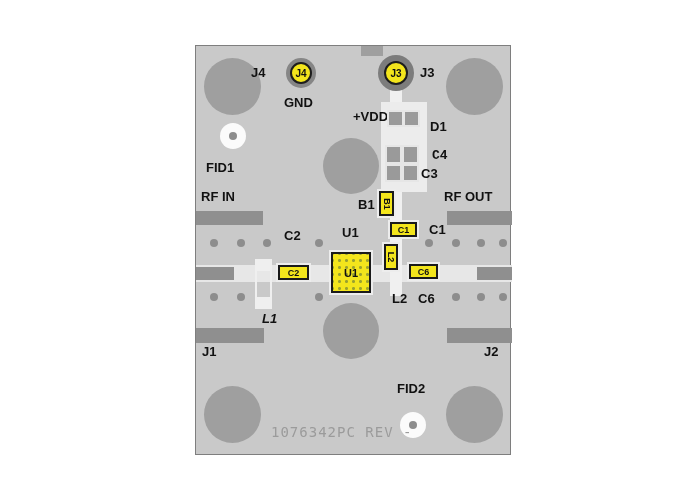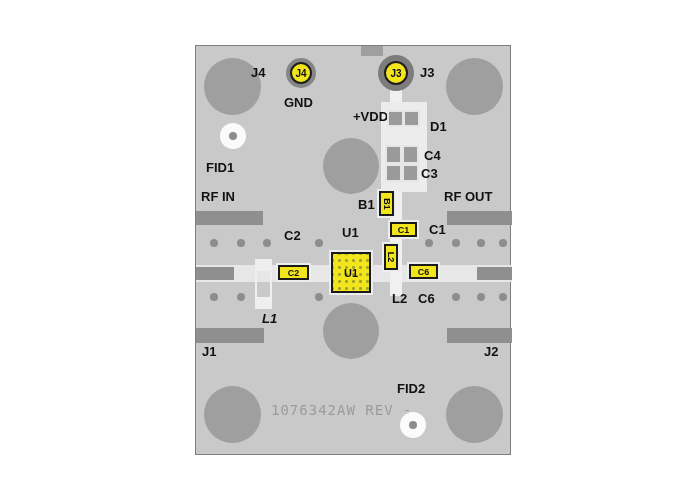--- a/index.html
+++ b/index.html
@@ -86,21 +86,21 @@
 
     <div class="abs silk" style="left:5px;top:144px;">RF IN</div>
     <div class="abs silk" style="left:248px;top:144px;">RF OUT</div>
 
     <div class="abs grayPad" style="left:193px;top:66px;width:13px;height:13px;"></div>
     <div class="abs grayPad" style="left:209px;top:66px;width:13px;height:13px;"></div>
     <div class="abs silk" style="left:234px;top:74px;">D1</div>
 
     <div class="abs grayPad" style="left:191px;top:101px;width:13px;height:15px;"></div>
     <div class="abs grayPad" style="left:208px;top:101px;width:13px;height:15px;"></div>
-    <div class="abs silk" style="left:228px;top:103px;">C4</div>
+    <div class="abs silk" style="left:236px;top:103px;font-family:Liberation Mono, monospace;">C4</div>
 
     <div class="abs grayPad" style="left:191px;top:120px;width:13px;height:14px;"></div>
     <div class="abs grayPad" style="left:208px;top:120px;width:13px;height:14px;"></div>
     <div class="abs silk" style="left:225px;top:121px;">C3</div>
 
     <div class="abs ycomp" style="left:183px;top:145px;width:15px;height:25px;">
       <span class="vtext">B1</span>
     </div>
     <div class="abs silk" style="left:162px;top:152px;">B1</div>
 
@@ -145,16 +145,16 @@
     </div>
     <div class="abs ycomp" style="left:213px;top:218px;width:29px;height:15px;">
       <span>C6</span>
     </div>
     <div class="abs silk" style="left:196px;top:246px;">L2</div>
     <div class="abs silk" style="left:222px;top:246px;">C6</div>
 
     <div class="abs silk" style="left:6px;top:299px;">J1</div>
     <div class="abs silk" style="left:288px;top:299px;">J2</div>
 
-    <div class="abs rev" style="left:75px;top:357px;">1076342AW REV -</div>
+    <div class="abs rev" style="left:75px;top:379px;">1076342PC REV -</div>
 
   </div>
 </div>
 
 </body></html>

